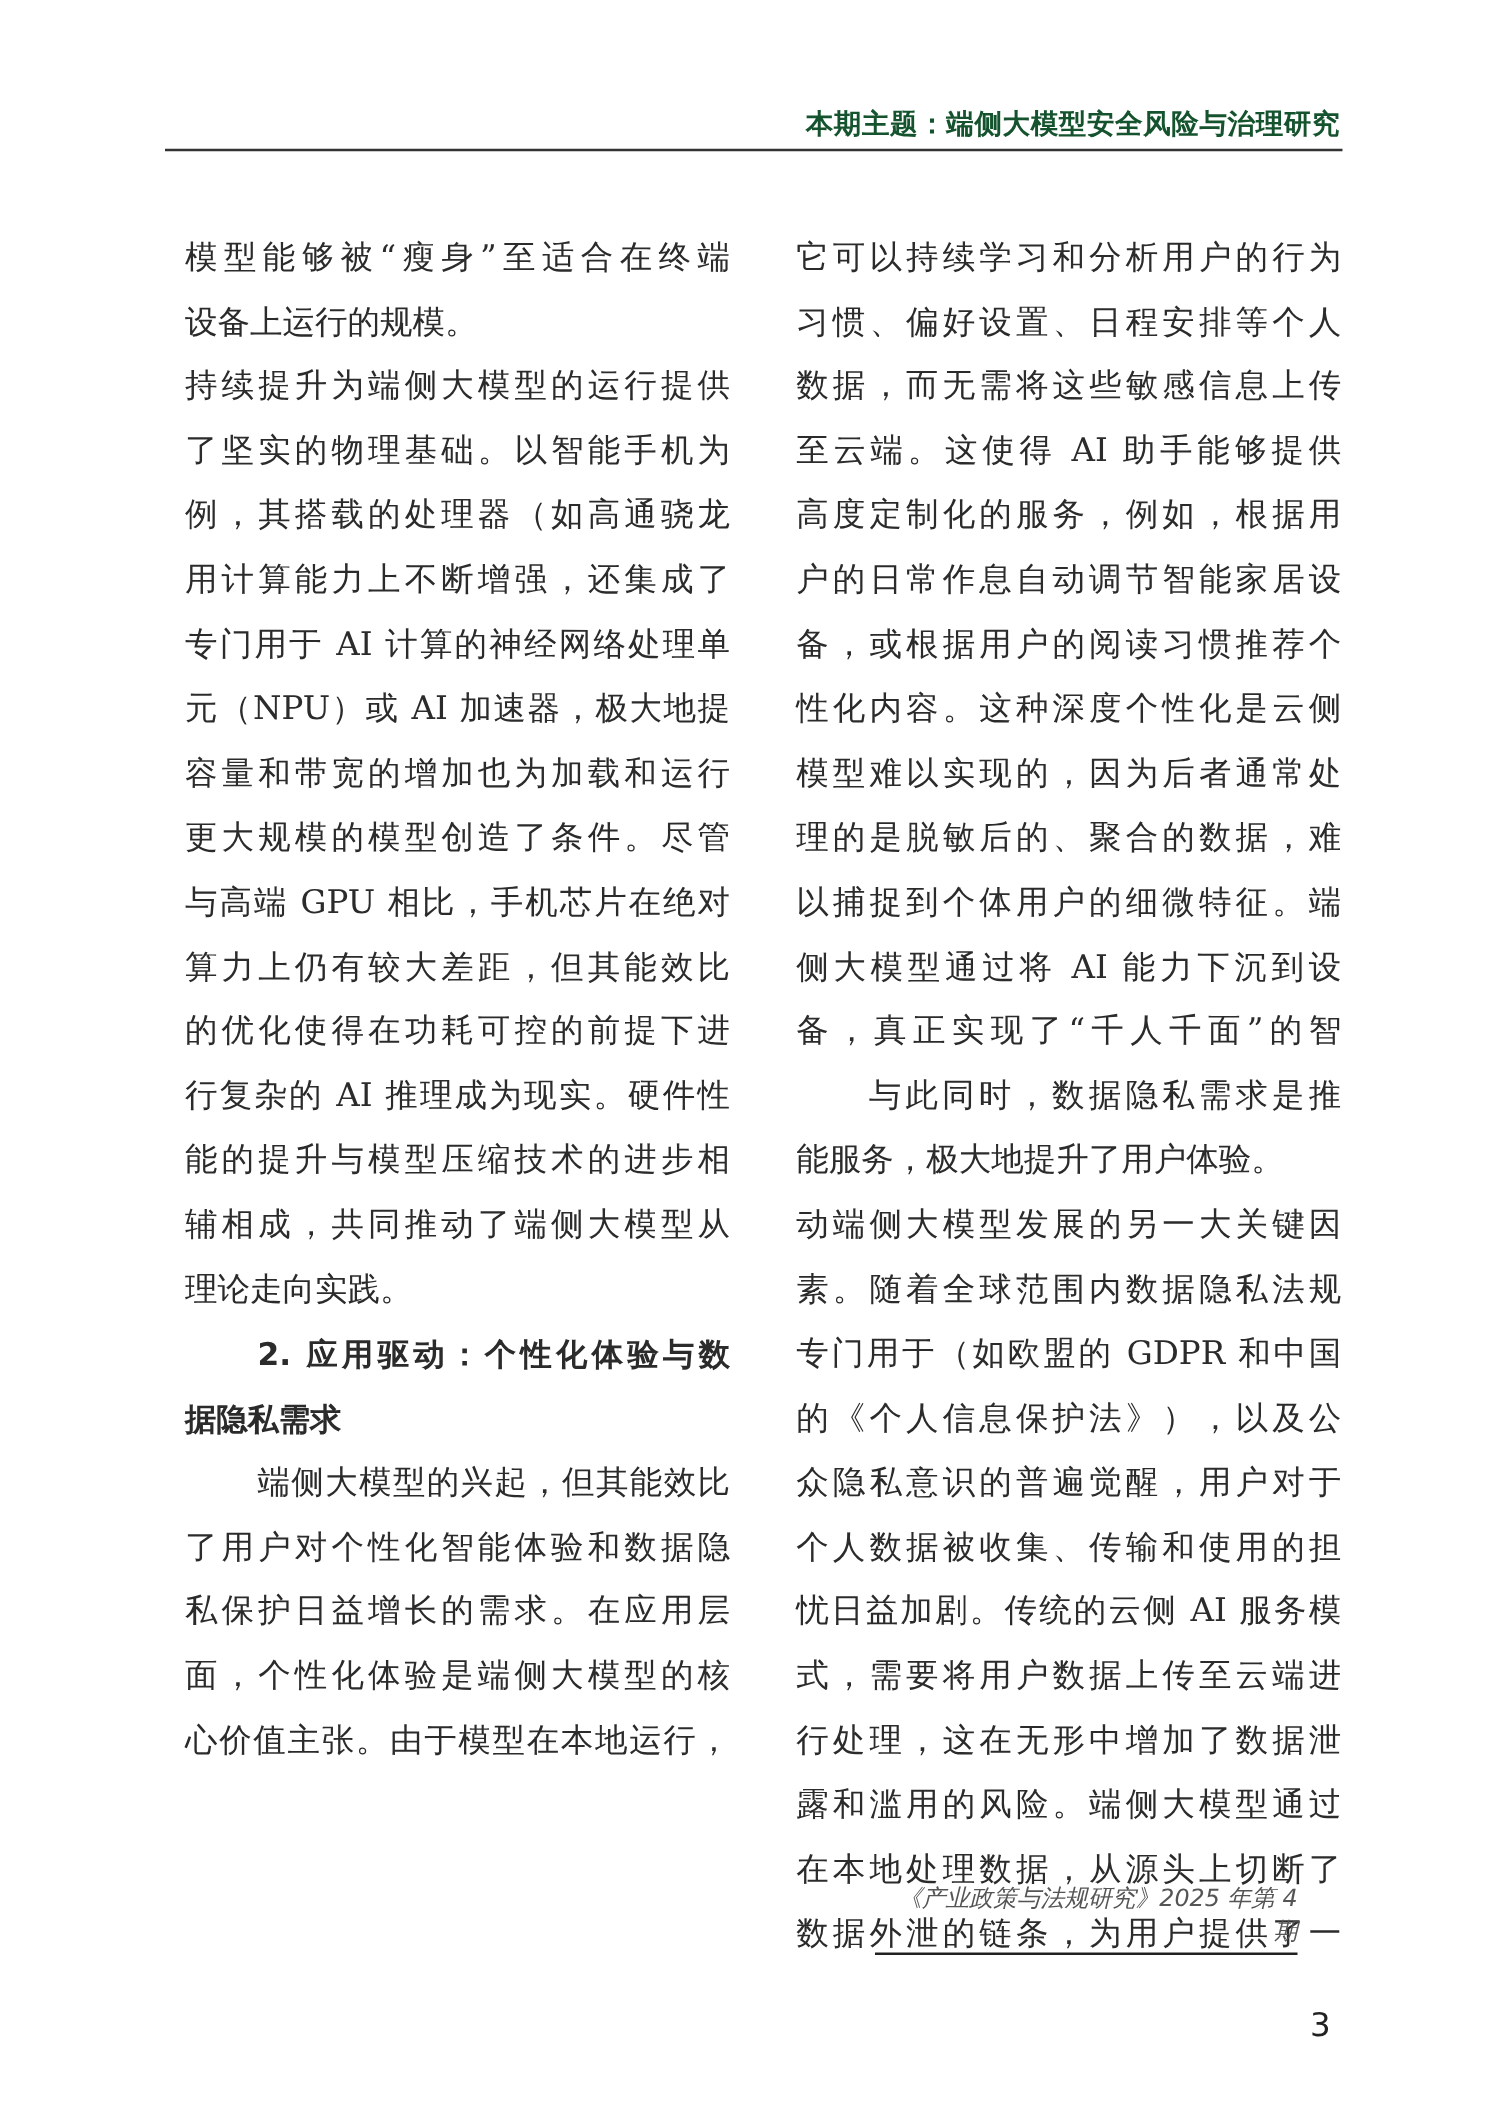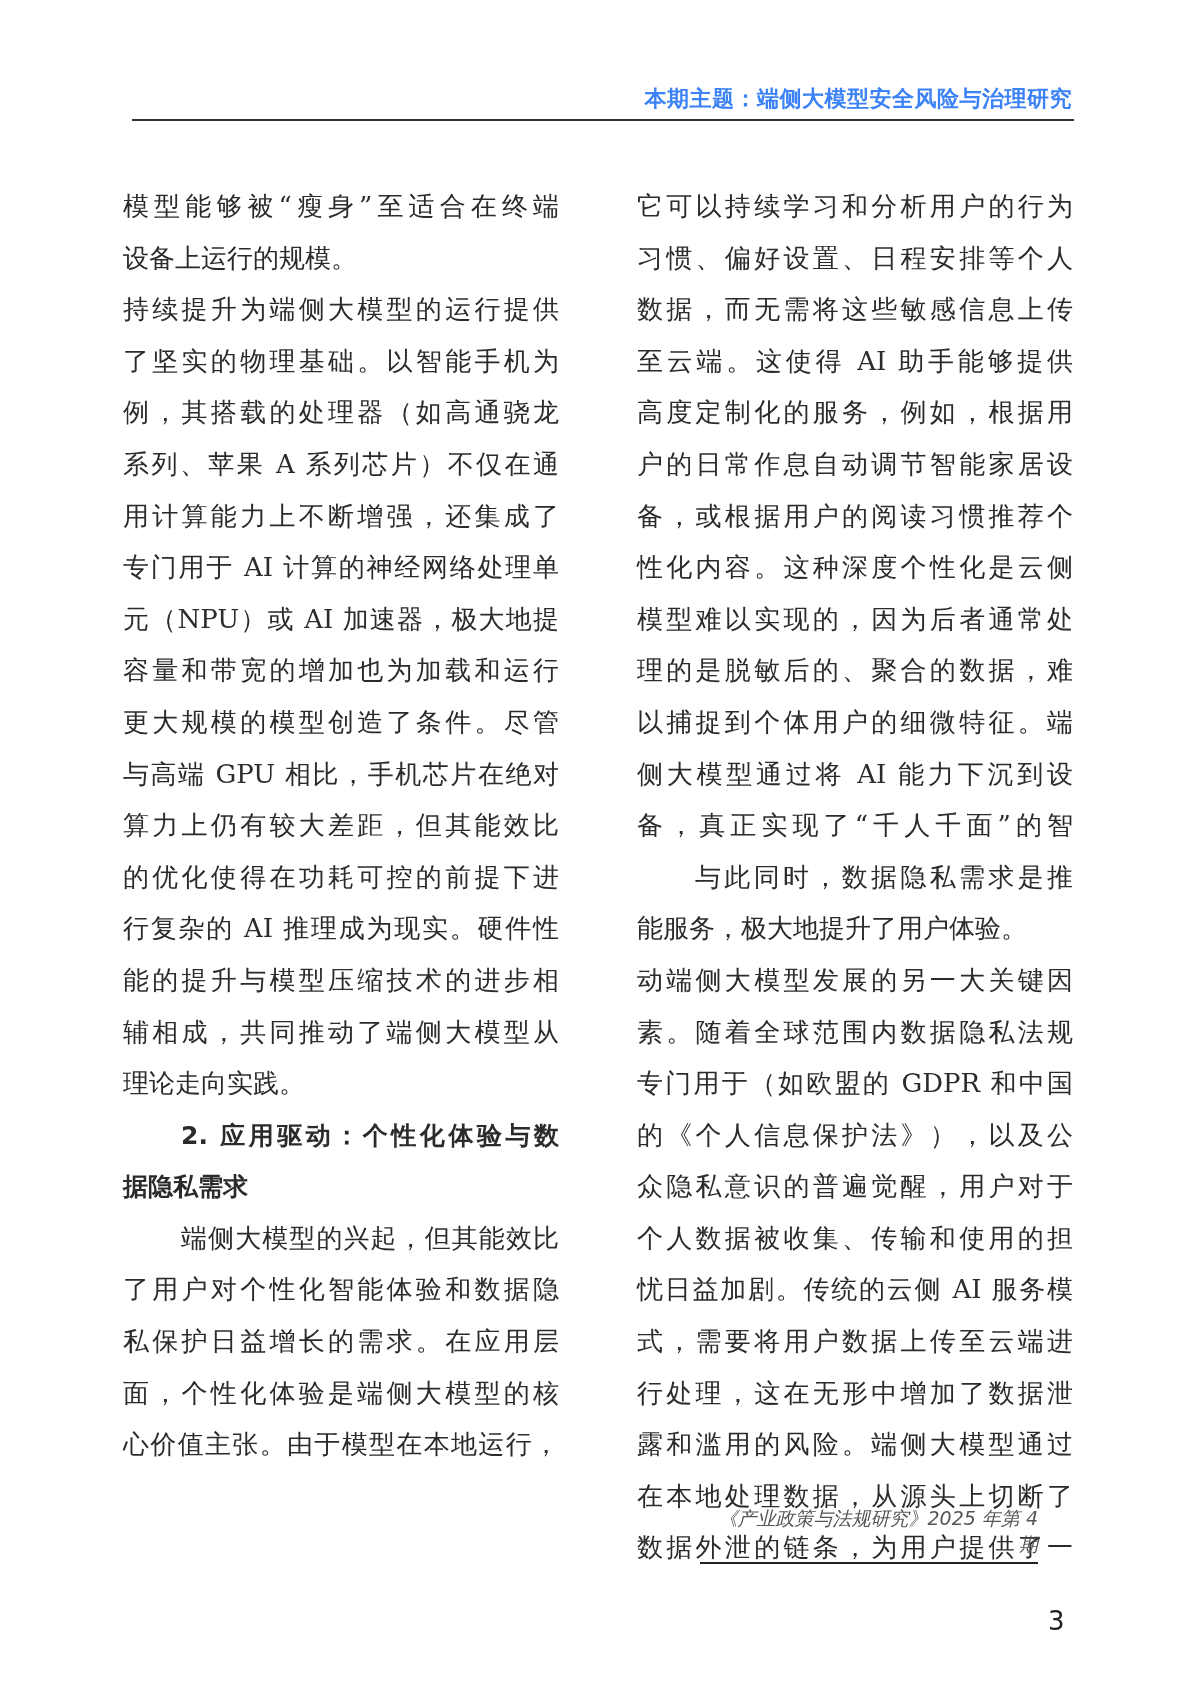--- a/index.html
+++ b/index.html
@@ -17,40 +17,40 @@
     }
     .running-header {
       position: absolute;
       left: 132px;
       top: 84px;
       width: 940px;
       text-align: right;
       font-family: "DejaVu Sans", "Liberation Sans", sans-serif;
       font-weight: bold;
       font-size: 22px;
-      color: #3b82f6;
+      color: #14532d;
       letter-spacing: 0.5px;
     }
     .header-rule {
       position: absolute;
       left: 132px;
       top: 119px;
       width: 942px;
       height: 0;
       border-top: 2px solid #333;
     }
     .column {
       position: absolute;
       top: 181px;
       width: 436px;
       font-size: 26px;
       line-height: 51.6px;
       color: #2b2b2b;
     }
-    .col-left { left: 123px; }
+    .col-left { left: 148px; }
     .col-right { left: 637px; width: 436px; }
     .line {
       display: block;
       white-space: nowrap;
       text-align: justify;
       text-align-last: justify;
       height: 51.6px;
     }
     .line.last {
       text-align-last: left;
@@ -90,21 +90,20 @@
 
 <div class="running-header">本期主题：端侧大模型安全风险与治理研究</div>
 <div class="header-rule"></div>
 
 <div class="column col-left" id="col-left">
     <span class="line">模型能够被“瘦身”至适合在终端</span>
     <span class="line last">设备上运行的规模。</span>
     <span class="line">持续提升为端侧大模型的运行提供</span>
     <span class="line">了坚实的物理基础。以智能手机为</span>
     <span class="line">例，其搭载的处理器（如高通骁龙</span>
-    <span class="line">系列、苹果 A 系列芯片）不仅在通</span>
     <span class="line">用计算能力上不断增强，还集成了</span>
     <span class="line">专门用于 AI 计算的神经网络处理单</span>
     <span class="line">元（NPU）或 AI 加速器，极大地提</span>
     <span class="line">容量和带宽的增加也为加载和运行</span>
     <span class="line">更大规模的模型创造了条件。尽管</span>
     <span class="line">与高端 GPU 相比，手机芯片在绝对</span>
     <span class="line">算力上仍有较大差距，但其能效比</span>
     <span class="line">的优化使得在功耗可控的前提下进</span>
     <span class="line">行复杂的 AI 推理成为现实。硬件性</span>
     <span class="line">能的提升与模型压缩技术的进步相</span>

